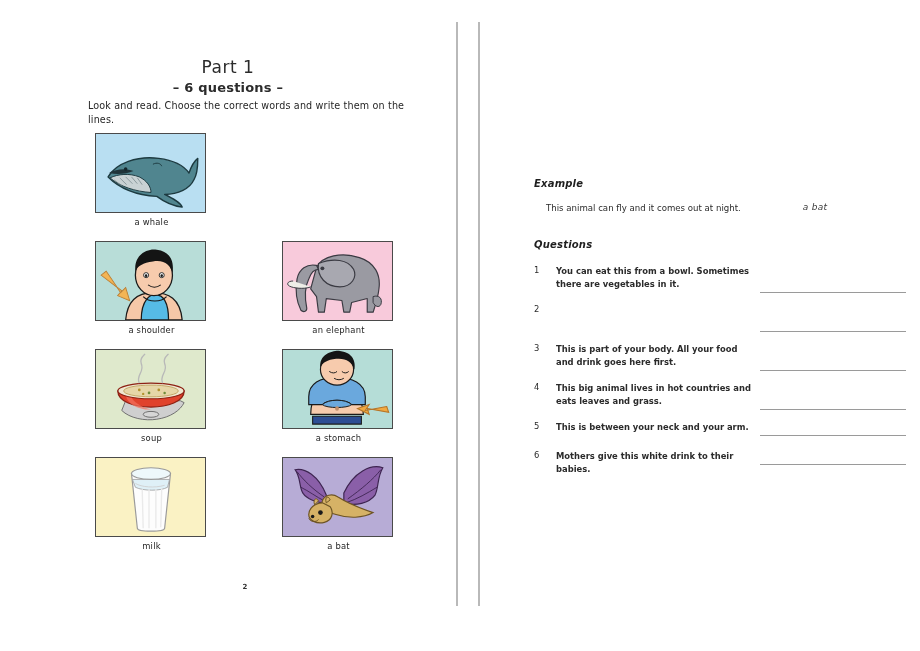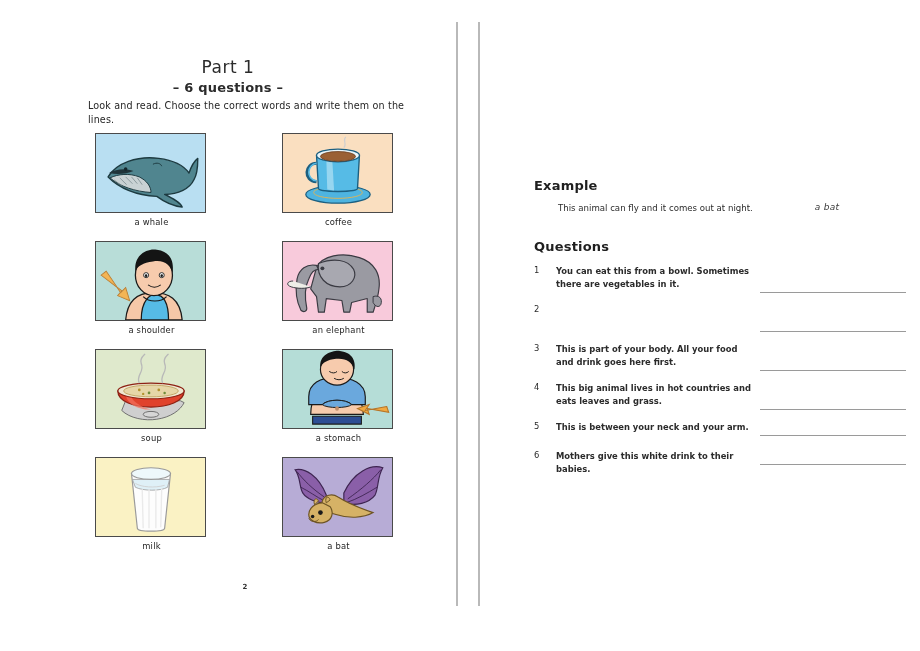--- a/index.html
+++ b/index.html
@@ -48,27 +48,28 @@
   
   .pageno{
     position:absolute;font-size:7px;font-weight:bold;color:#333;
     width:60px;text-align:center;
   }
   .pageno-left{left:215px;top:583px;}
 
   
   .page-right{position:absolute;left:478px;top:0;width:442px;height:651px;}
   .rp-head{
-    position:absolute;font-size:13px;font-weight:bold;color:#1f1f1f;
+    position:absolute;font-size:10px;font-weight:bold;color:#1f1f1f;
     letter-spacing:.2px;
+    font-style:italic;
   }
   .head-example{left:56px;top:178px;}
   .head-questions{left:56px;top:239px;}
 
-  .example-row{position:absolute;left:80px;top:202px;width:350px;}
+  .example-row{position:absolute;left:68px;top:202px;width:350px;}
   .ex-text{
     font-size:8.6px;color:#2b2b2b;line-height:1.5;
     display:inline-block;width:200px;vertical-align:top;
   }
   .ex-answer-wrap{
     display:inline-block;width:128px;vertical-align:top;position:relative;
   }
   .ex-answer{
     font-size:9px;color:#3a3a3a;font-style:italic;text-align:center;
     display:block;padding-bottom:2px;letter-spacing:.3px;
@@ -110,37 +111,20 @@
               <path d="M14 45 C24 54 40 59 56 60 C56 54 52 48 44 44 C34 40 22 41 14 45Z" fill="#c9d2d4" stroke="#1d3a40" stroke-width="1"></path>
               <path d="M18 47 L26 53 M24 45 L31 52 M30 44 L37 51 M36 44 L42 51 M42 45 L47 52" stroke="#7b8b8f" stroke-width=".8" fill="none"></path>
               <path d="M13 40 C20 36 30 35 38 38 C31 41 21 42 13 40Z" fill="#20343a"></path>
               <circle cx="30" cy="36" r="1.8" fill="#14262b"></circle>
               <path d="M58 31 C62 29 66 30 67 33" stroke="#1d3a40" stroke-width="1" fill="none"></path>
             </svg>
           </div>
           <div class="caption">a whale</div>
         </div>
 
-        <div class="card">
-          <div class="thumb" style="background:#fadfc0">
-            <ellipse cx="0" cy="0" rx="0" ry="0"></ellipse>
-            <svg viewBox="0 0 111 80">
-              <ellipse cx="56" cy="62" rx="33" ry="9" fill="#4eb4e0" stroke="#1c5f80" stroke-width="1.3"></ellipse>
-              <ellipse cx="56" cy="60" rx="25" ry="6" fill="none" stroke="#d9b45a" stroke-width="1"></ellipse>
-              <path d="M34 22 L36 56 C36 60 76 60 76 56 L78 22 Z" fill="#56bbe6" stroke="#1c5f80" stroke-width="1.4"></path>
-              <path d="M44 24 L45 57 L52 58 L50 24 Z" fill="#a7ddf3" opacity=".8"></path>
-              <ellipse cx="56" cy="22" rx="22" ry="6.5" fill="#e9f6fb" stroke="#1c5f80" stroke-width="1.3"></ellipse>
-              <ellipse cx="56" cy="23" rx="18" ry="5" fill="#9a6034" stroke="#6d3d1c" stroke-width=".8"></ellipse>
-              <path d="M34 30 C22 30 20 48 34 49" fill="none" stroke="#1c5f80" stroke-width="3.2"></path>
-              <path d="M34 30 C24 31 23 47 34 48" fill="none" stroke="#56bbe6" stroke-width="1.6"></path>
-              <path d="M62 14 C66 10 60 7 64 3" stroke="#cfcfcf" stroke-width="1.2" fill="none"></path>
-            </svg>
-          </div>
-          <div class="caption">coffee</div>
-        </div>
       </div>
 
       <div class="row">
         <div class="card">
           <div class="thumb" style="background:#b8ddd8">
             <svg viewBox="0 0 111 80">
               <path d="M30 80 C32 58 44 52 58 52 C74 52 86 58 88 80 Z" fill="#f6c8a8" stroke="#1a1a1a" stroke-width="1.3"></path>
               <path d="M46 80 C46 58 56 54 60 54 C66 54 74 58 74 80 Z" fill="#56bbe6" stroke="#1a1a1a" stroke-width="1.3"></path>
               <path d="M48 56 C54 62 66 62 72 56" fill="none" stroke="#1a1a1a" stroke-width="1.2"></path>
               <ellipse cx="59" cy="34" rx="19" ry="21" fill="#f7cbad" stroke="#1a1a1a" stroke-width="1.3"></ellipse>

